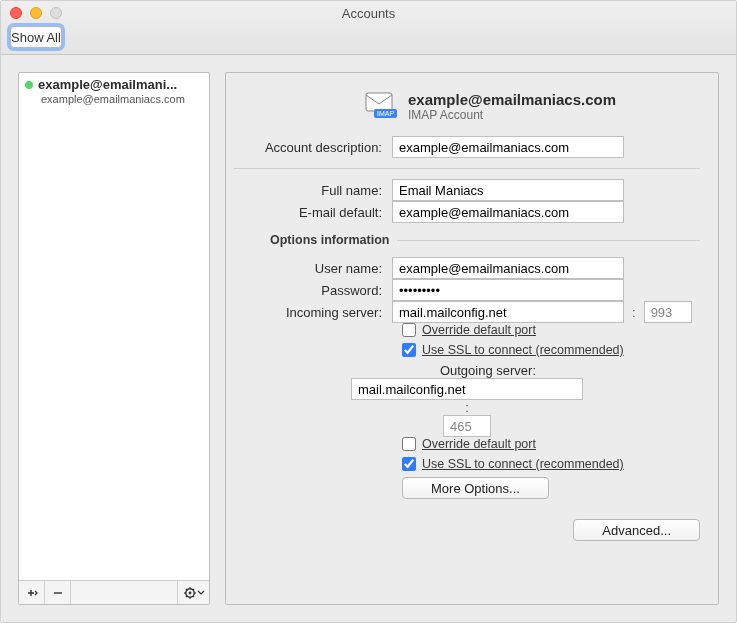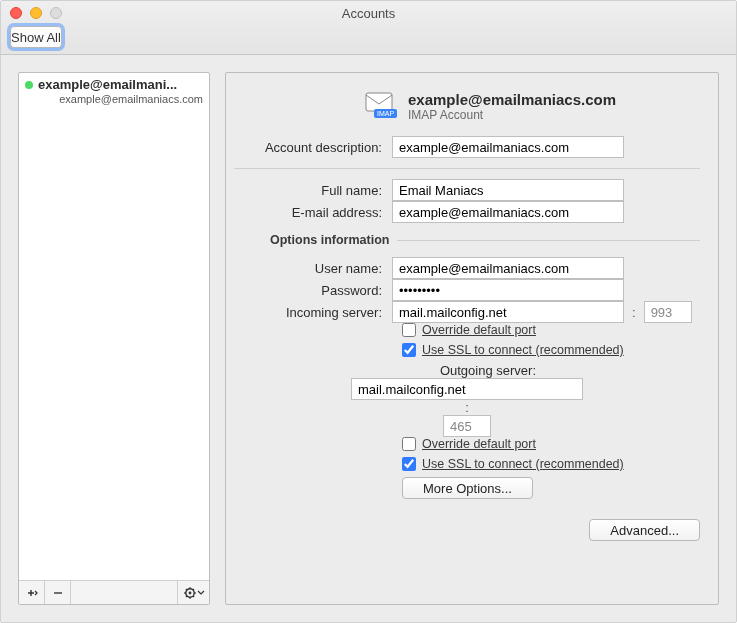--- a/index.html
+++ b/index.html
@@ -82,21 +82,20 @@
     color: #7a7a7a;
     padding: 4px 6px 2px 6px;
     background: #f7f7f7;
     border-bottom: 1px solid #e0e0e0;
   }
   .account-row {
     padding: 4px 6px 6px 6px;
     display: flex;
     flex-direction: column;
     gap: 1px;
-    text-align: right;
   }
   .account-row .line1 {
     display: flex;
     align-items: center;
     gap: 5px;
     font-weight: 600;
     font-size: 13px;
     white-space: nowrap;
     overflow: hidden;
   }
@@ -200,21 +199,21 @@
     color:#3a3a3a;
     text-decoration:underline;
   }
   .check-row input[type=checkbox] {
     width:14px; height:14px; margin:0;
     accent-color: #2f7bff;
   }
   .more-opts-row { margin-left: 168px; margin-top:4px; margin-bottom: 18px;}
   .mac-btn {
     height: 22px;
-    padding: 0 20px;
+    padding: 0 28px;
     background: linear-gradient(#ffffff,#f1f1f1);
     border: 1px solid #b8b8b8;
     border-radius: 4px;
     font-size: 13px;
     color:#222;
   }
   .adv-row {
     display:flex; justify-content:flex-end;
     margin-top: 20px;
   }
@@ -303,21 +302,21 @@
 
       <div class="section-label">
         <div class="rule"></div>
       </div>
 
       <div class="form-row">
         <div class="lab">Full name:</div>
         <input type="text" value="Email Maniacs" style="">
       </div>
       <div class="form-row">
-        <div class="lab">E-mail address:</div>
+        <div class="lab">E-mail default:</div>
         <input type="text" value="example@emailmaniacs.com" style="">
       </div>
 
       <div class="section-label">
         <div class="txt">Options information</div>
         <div class="rule"></div>
       </div>
 
       <div class="form-row">
         <div class="lab">User name:</div>

